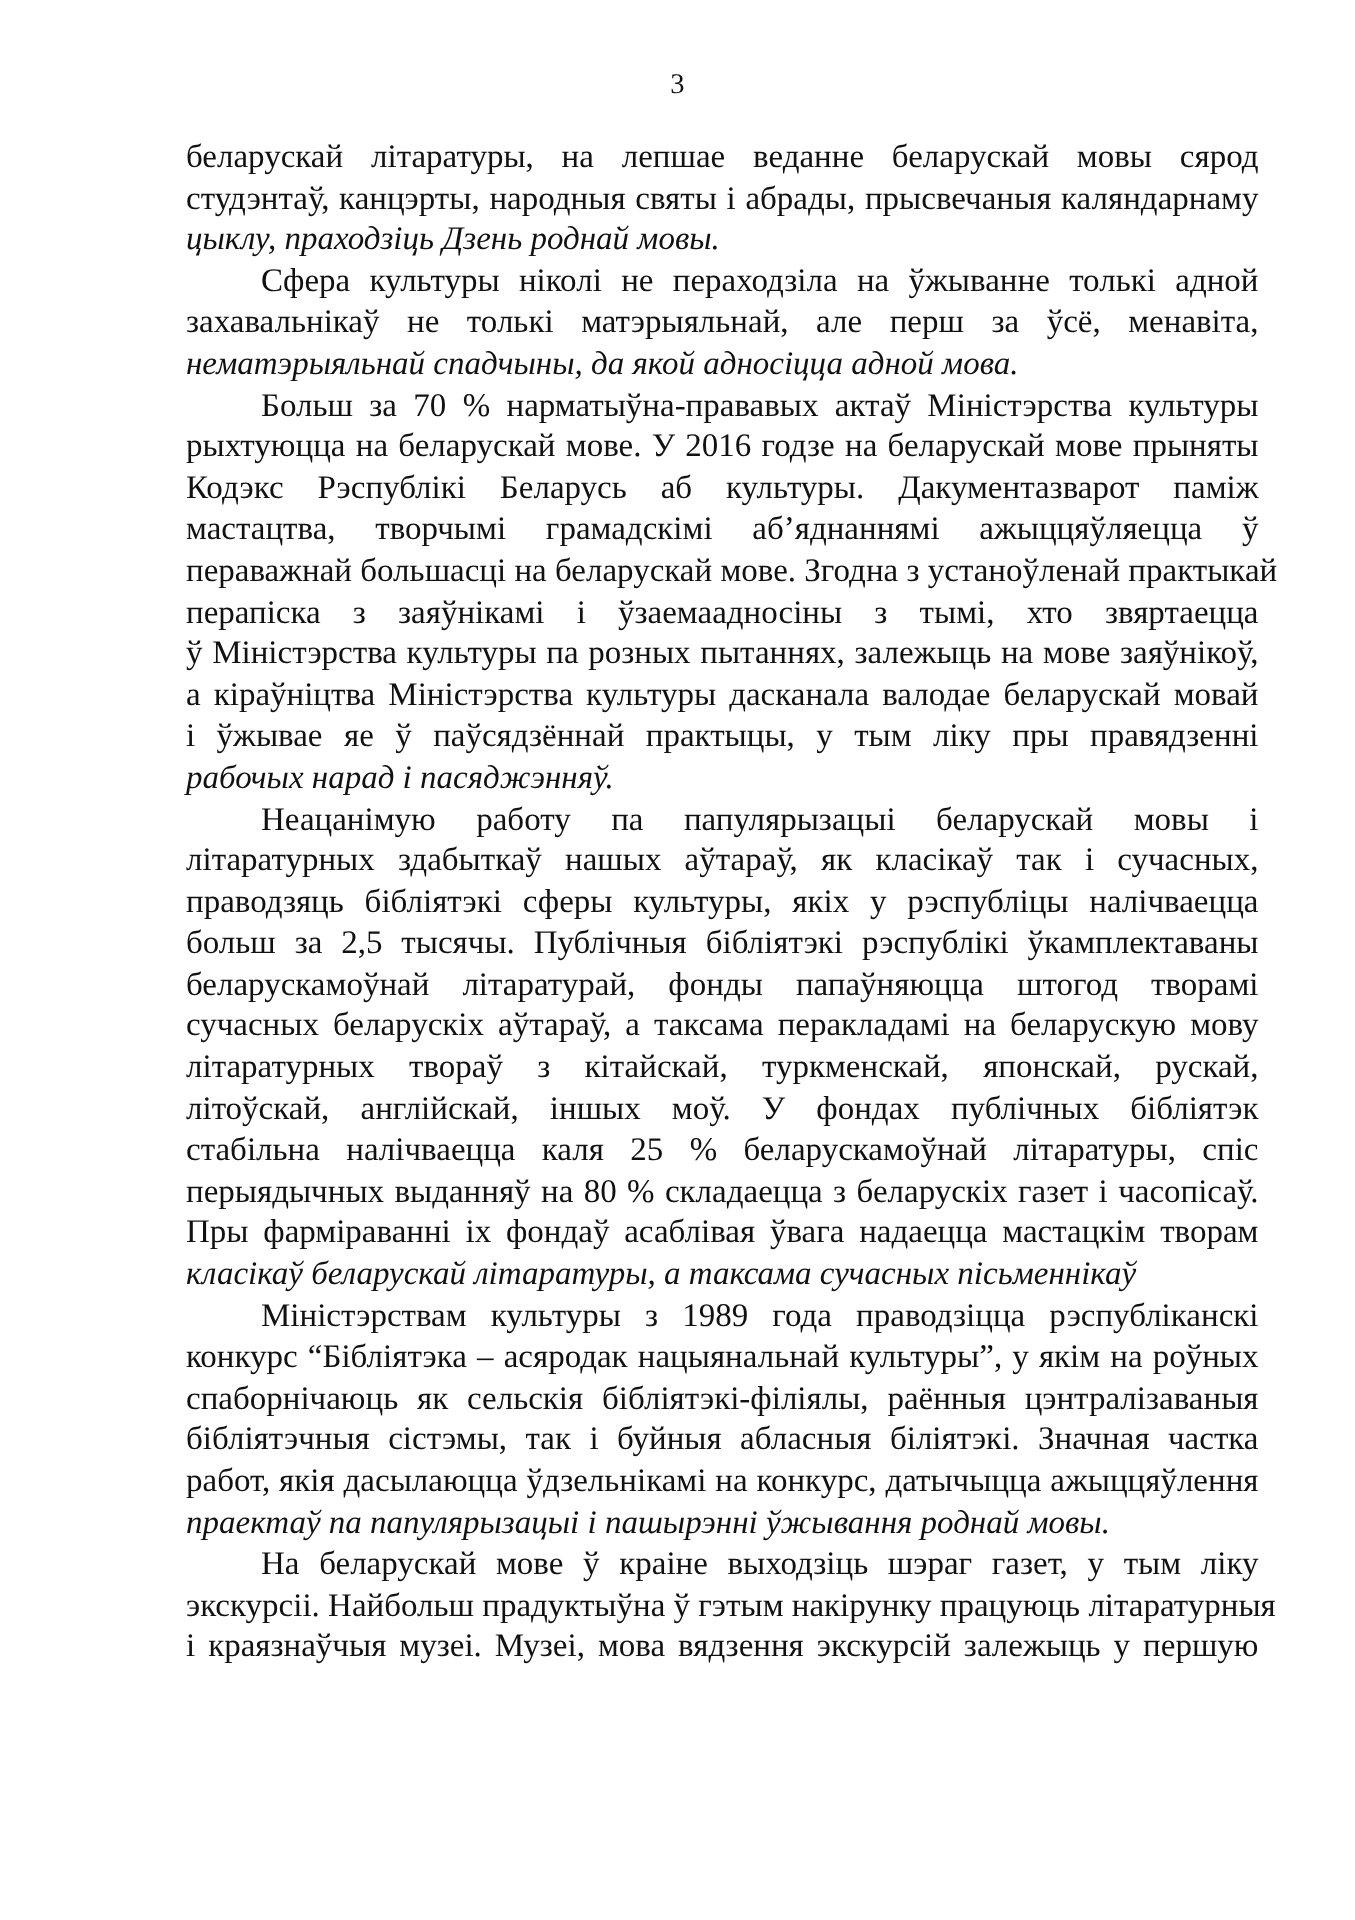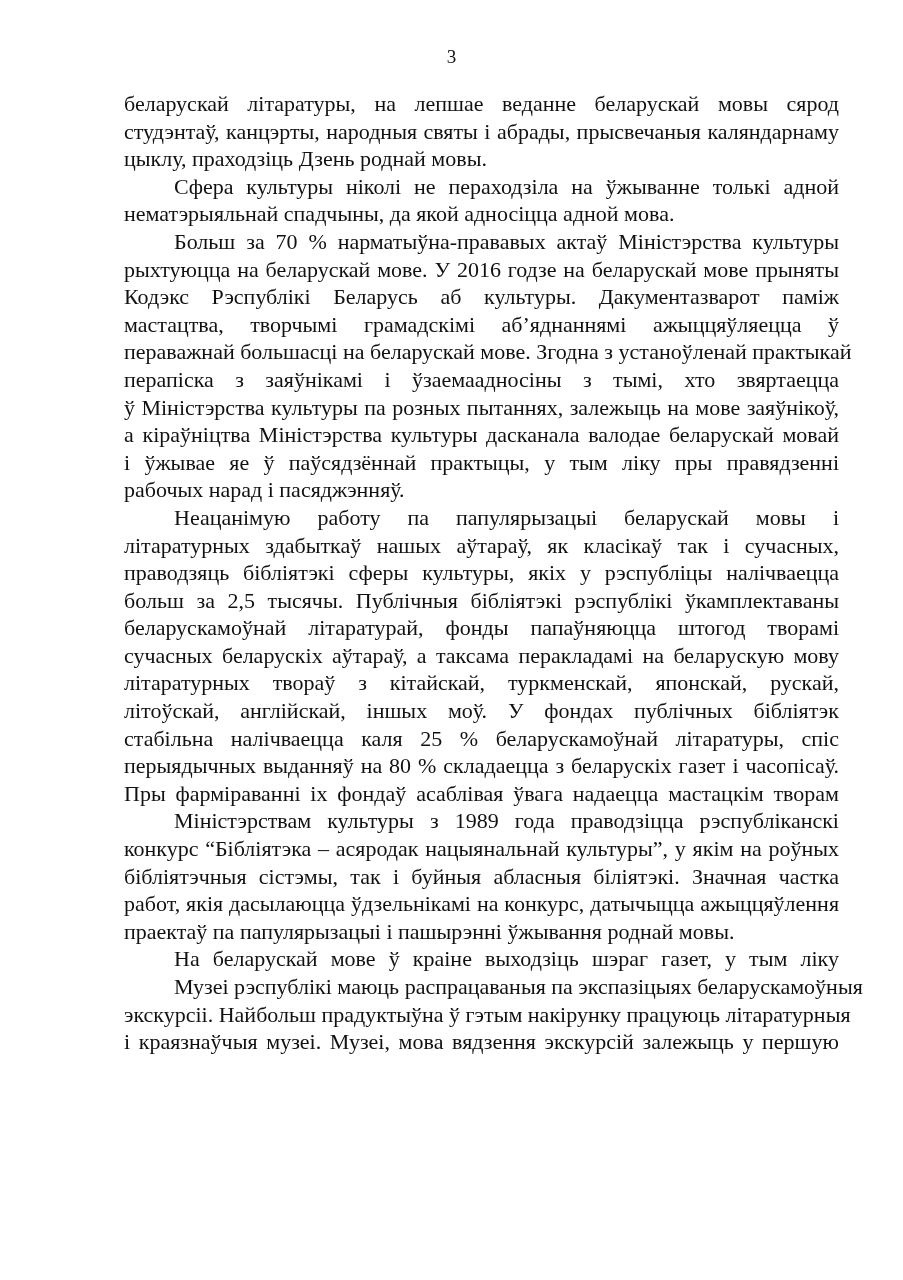--- a/index.html
+++ b/index.html
@@ -13,36 +13,37 @@
     font-size: 19px; line-height: 22px;
   }
   .body-text {
     position: absolute; left: 124px; top: 90px; width: 715px;
   }
   .line {
     display: block; height: 27.6px; line-height: 27.6px; font-size: 22px;
     text-align: justify; text-align-last: justify; white-space: nowrap;
     overflow: visible;
   }
-  .line.last { text-align-last: left; }
+  .line.last { text-align-last: left; font-style: italic; }
   .line.indent { padding-left: 50px; }
 </style>
 </head>
 <body>
 
 <div class="page">
   <div class="page-number">3</div>
   <div class="body-text" id="body-text">
       <div class="paragraph">
         <span class="line">беларускай літаратуры, на лепшае веданне беларускай мовы сярод</span>
         <span class="line">студэнтаў, канцэрты, народныя святы і абрады, прысвечаныя каляндарнаму</span>
         <span class="line last">цыклу, праходзіць Дзень роднай мовы.</span>
       </div>
       <div class="paragraph">
         <span class="line indent">Сфера культуры ніколі не пераходзіла на ўжыванне толькі адной</span>
+        <span class="line">захавальнікаў не толькі матэрыяльнай, але перш за ўсё, менавіта,</span>
         <span class="line last">нематэрыяльнай спадчыны, да якой адносіцца адной мова.</span>
       </div>
       <div class="paragraph">
         <span class="line indent">Больш за 70 % нарматыўна-прававых актаў Міністэрства культуры</span>
         <span class="line">рыхтуюцца на беларускай мове. У 2016 годзе на беларускай мове прыняты</span>
         <span class="line">Кодэкс Рэспублікі Беларусь аб культуры. Дакументазварот паміж</span>
         <span class="line">мастацтва, творчымі грамадскімі аб’яднаннямі ажыццяўляецца ў</span>
         <span class="line">пераважнай большасці на беларускай мове. Згодна з устаноўленай практыкай</span>
         <span class="line">перапіска з заяўнікамі і ўзаемаадносіны з тымі, хто звяртаецца</span>
         <span class="line">ў Міністэрства культуры па розных пытаннях, залежыць на мове заяўнікоў,</span>
@@ -55,30 +56,31 @@
         <span class="line">літаратурных здабыткаў нашых аўтараў, як класікаў так і сучасных,</span>
         <span class="line">праводзяць бібліятэкі сферы культуры, якіх у рэспубліцы налічваецца</span>
         <span class="line">больш за 2,5 тысячы. Публічныя бібліятэкі рэспублікі ўкамплектаваны</span>
         <span class="line">беларускамоўнай літаратурай, фонды папаўняюцца штогод творамі</span>
         <span class="line">сучасных беларускіх аўтараў, а таксама перакладамі на беларускую мову</span>
         <span class="line">літаратурных твораў з кітайскай, туркменскай, японскай, рускай,</span>
         <span class="line">літоўскай, англійскай, іншых моў. У фондах публічных бібліятэк</span>
         <span class="line">стабільна налічваецца каля 25 % беларускамоўнай літаратуры, спіс</span>
         <span class="line">перыядычных выданняў на 80 % складаецца з беларускіх газет і часопісаў.</span>
         <span class="line">Пры фарміраванні іх фондаў асаблівая ўвага надаецца мастацкім творам</span>
+        <span class="line last">класікаў беларускай літаратуры, а таксама сучасных пісьменнікаў</span>
       </div>
       <div class="paragraph">
         <span class="line indent">Міністэрствам культуры з 1989 года праводзіцца рэспубліканскі</span>
         <span class="line">конкурс “Бібліятэка – асяродак нацыянальнай культуры”, у якім на роўных</span>
+        <span class="line">спаборнічаюць як сельскія бібліятэкі-філіялы, раённыя цэнтралізаваныя</span>
         <span class="line">бібліятэчныя сістэмы, так і буйныя абласныя біліятэкі. Значная частка</span>
         <span class="line">работ, якія дасылаюцца ўдзельнікамі на конкурс, датычыцца ажыццяўлення</span>
         <span class="line last">праектаў па папулярызацыі і пашырэнні ўжывання роднай мовы.</span>
       </div>
       <div class="paragraph">
         <span class="line indent">На беларускай мове ў краіне выходзіць шэраг газет, у тым ліку</span>
       </div>
       <div class="paragraph">
-        <span class="line indent">Музеі рэспублікі маюць распрацаваныя па экспазіцыях беларускамоўныя</span>
         <span class="line">экскурсіі. Найбольш прадуктыўна ў гэтым накірунку працуюць літаратурныя</span>
         <span class="line">і краязнаўчыя музеі. Музеі, мова вядзення экскурсій залежыць у першую</span>
       </div>
     </div>
 </div>
 
 </body></html>

